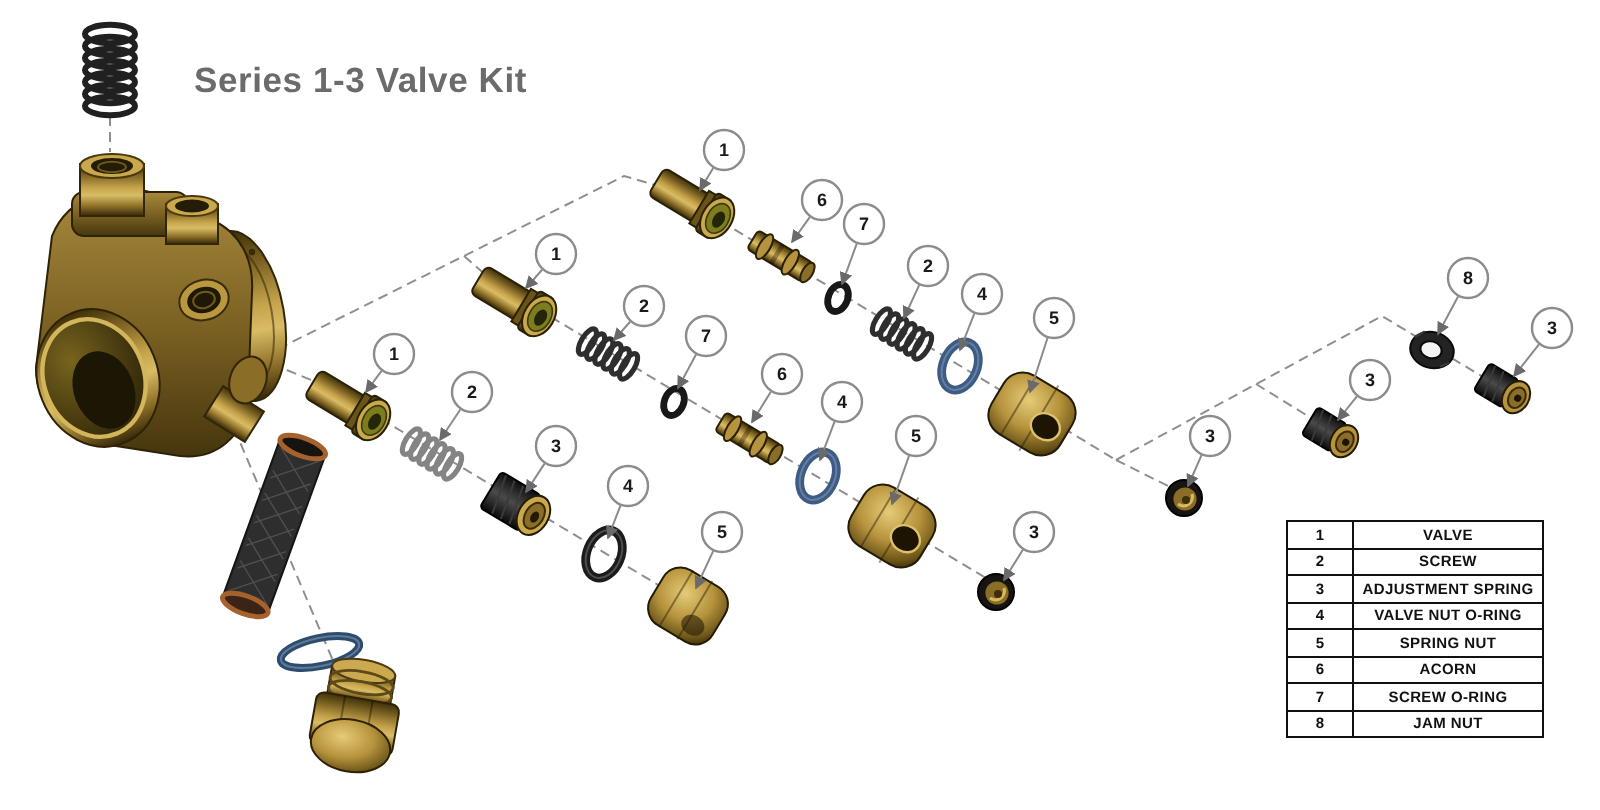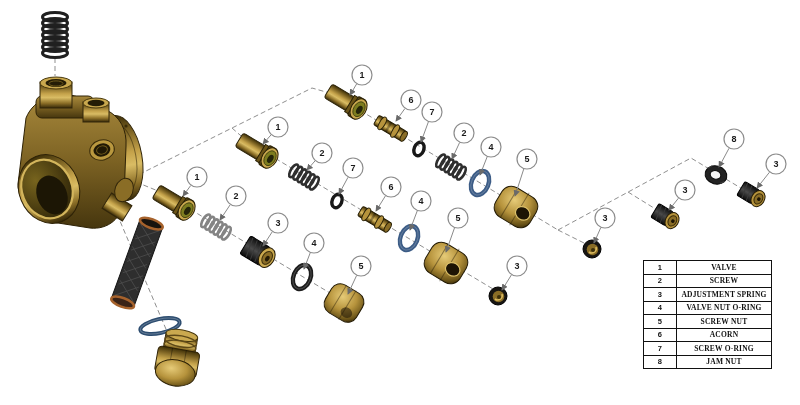--- a/index.html
+++ b/index.html
@@ -7,21 +7,21 @@
          font-family:"Liberation Sans",sans-serif;}
   #diagram{position:absolute;left:0;top:0;}
   #title{position:absolute;left:97px;top:30px;font-size:17.5px;font-weight:700;
          color:#6b6b6b;letter-spacing:.3px;white-space:nowrap;}
   #parts-table{position:absolute;left:643px;top:260px;border-collapse:collapse;
                table-layout:fixed;}
   #parts-table td{border:1px solid #111;height:12.5px;text-align:center;vertical-align:middle;
                   font-size:7.5px;font-weight:700;color:#111;padding:0 2px;
                   font-family:"Liberation Sans",sans-serif;letter-spacing:.2px;}
   #parts-table td.num{width:28px;}
-  #parts-table td.nm{width:90px;font-family:Liberation Serif, serif;}
+  #parts-table td.nm{width:90px;}
   .dash{stroke:#8f8f8f;stroke-width:1;fill:none;stroke-dasharray:5 3;}
   .callout-circle{fill:#fff;stroke:#8c8c8c;stroke-width:1.2;}
   .callout-num{font:700 9px "Liberation Sans",sans-serif;fill:#1a1a1a;text-anchor:middle;}
   .leader{stroke:#8a8a8a;stroke-width:1;fill:none;}
 </style>
 </head>
 <body>
 
 <div id="stage">
 
@@ -346,20 +346,21 @@
           <text x="734" y="142.2" class="callout-num">8</text>
         </g>
         <g>
           <line x1="769.4826190841616" y1="172.2324811568485" x2="757" y2="188" class="leader" marker-end="url(#arrow)"></line>
           <circle cx="776" cy="164" r="10" class="callout-circle"></circle>
           <text x="776" y="167.2" class="callout-num">3</text>
         </g>
       </g>
   </svg>
 
+  <div id="title">Series 1-3 Valve Kit</div>
 
   <table id="parts-table">
     <tbody id="parts-table-body">
         <tr>
           <td class="num">1</td>
           <td class="nm">VALVE</td>
         </tr>
         <tr>
           <td class="num">2</td>
           <td class="nm">SCREW</td>
@@ -367,21 +368,21 @@
         <tr>
           <td class="num">3</td>
           <td class="nm">ADJUSTMENT SPRING</td>
         </tr>
         <tr>
           <td class="num">4</td>
           <td class="nm">VALVE NUT O-RING</td>
         </tr>
         <tr>
           <td class="num">5</td>
-          <td class="nm">SCREW NUT</td>
+          <td class="nm">SPRING NUT</td>
         </tr>
         <tr>
           <td class="num">6</td>
           <td class="nm">ACORN</td>
         </tr>
         <tr>
           <td class="num">7</td>
           <td class="nm">SCREW O-RING</td>
         </tr>
         <tr>

